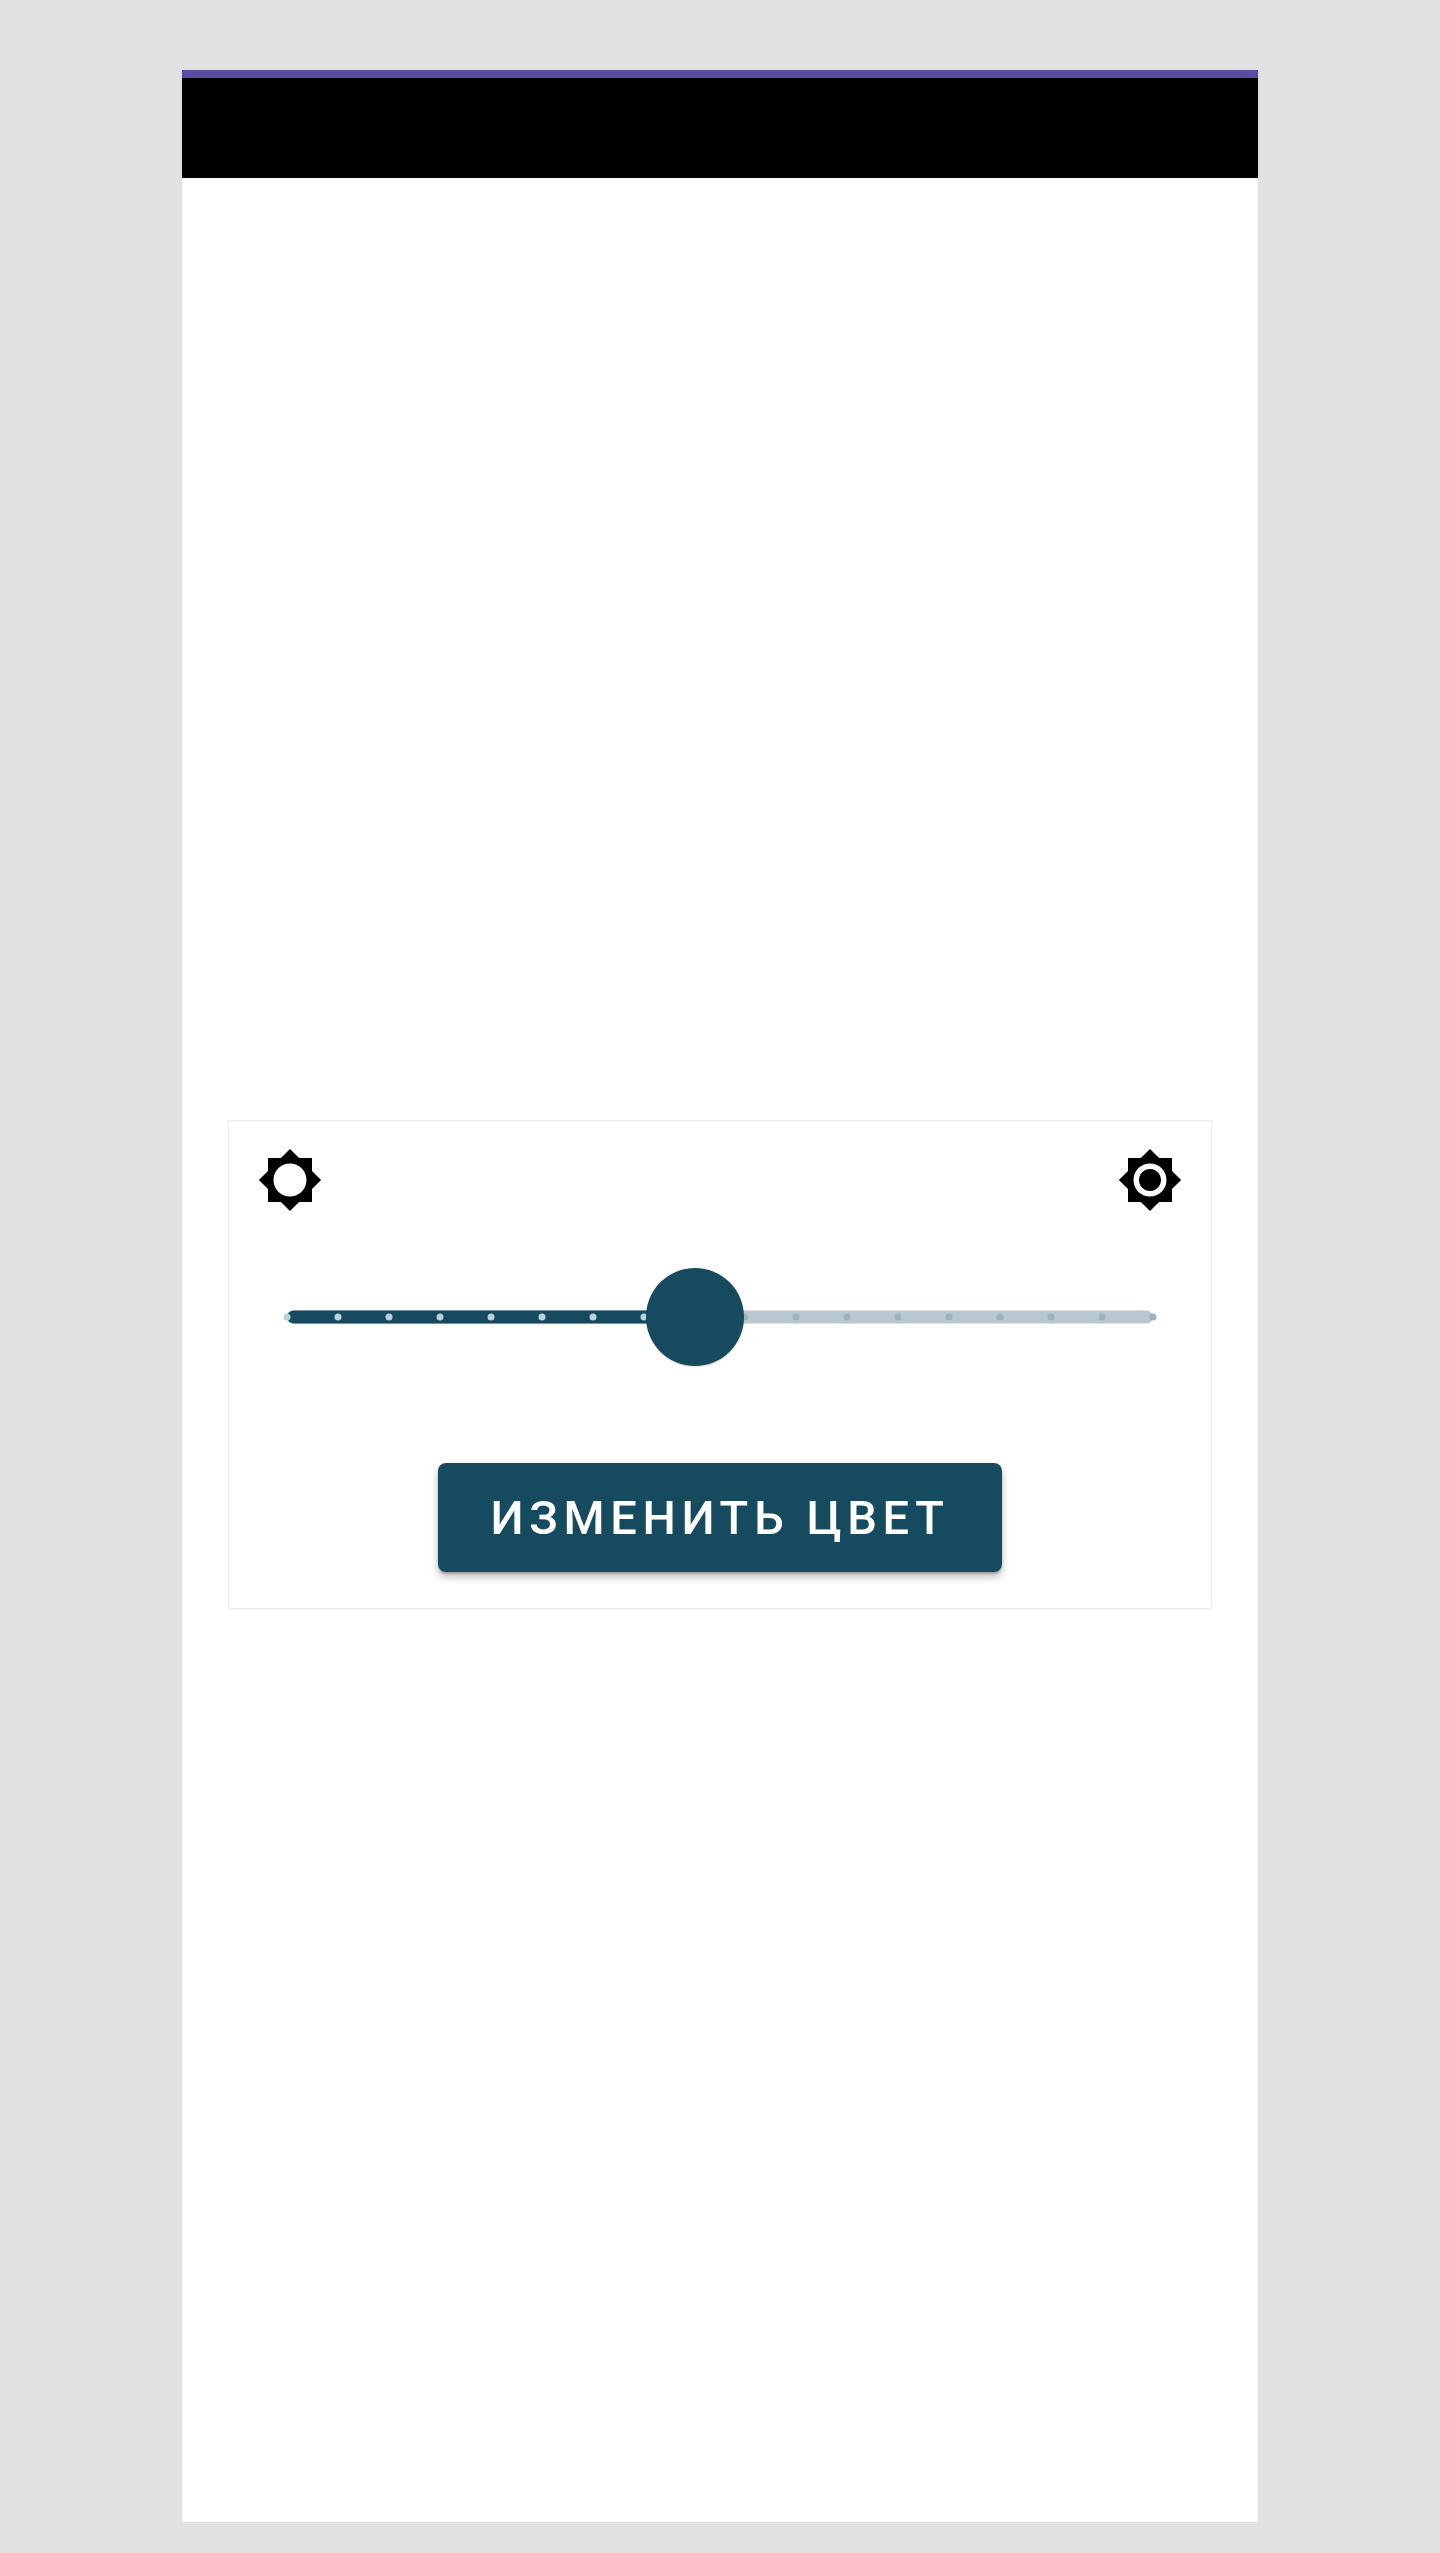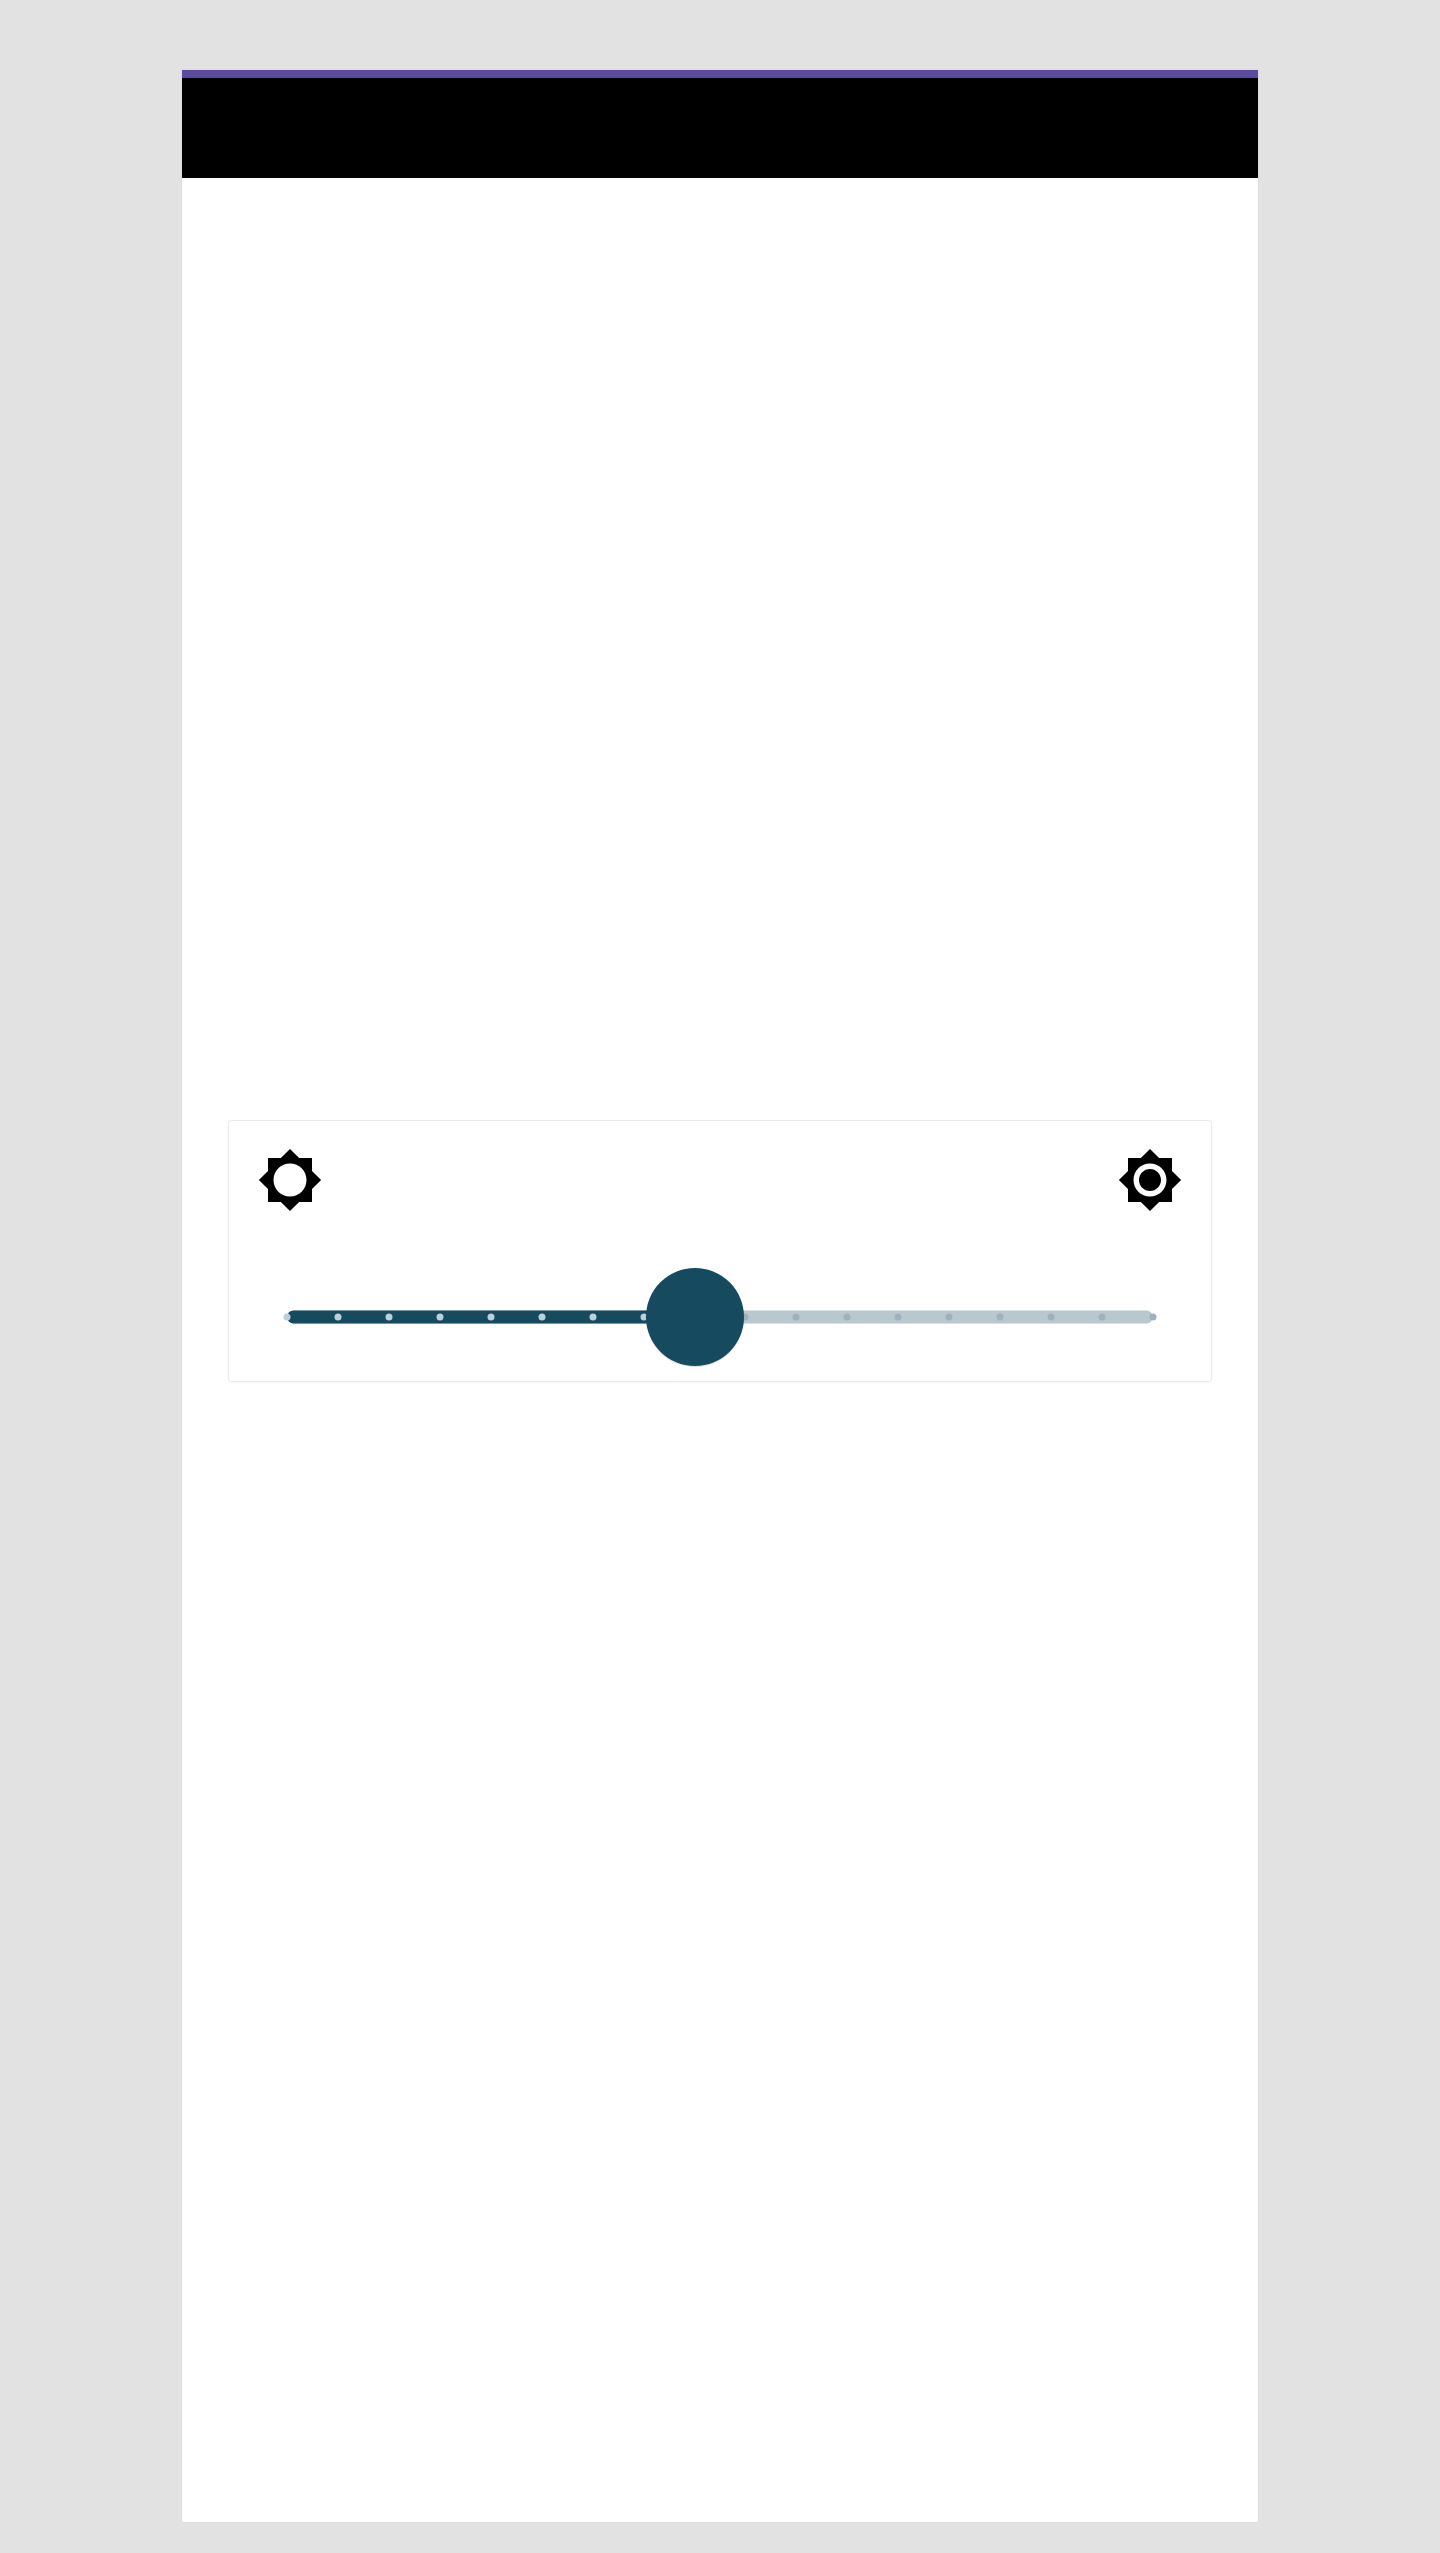--- a/index.html
+++ b/index.html
@@ -213,18 +213,21 @@
                 <div class="tick" style="left: 76.4706%;"></div>
                 <div class="tick" style="left: 82.3529%;"></div>
                 <div class="tick" style="left: 88.2353%;"></div>
                 <div class="tick" style="left: 94.1176%;"></div>
                 <div class="tick" style="left: 100%;"></div>
               </div>
             <div class="thumb" id="thumb" style="left: 47.0588%;"></div>
           </div>
         </div>
 
+        <div class="button-row">
+          <button class="btn">ИЗМЕНИТЬ ЦВЕТ</button>
+        </div>
 
       </div>
     </div>
 
   </div>
 </div>
 
 </body></html>

